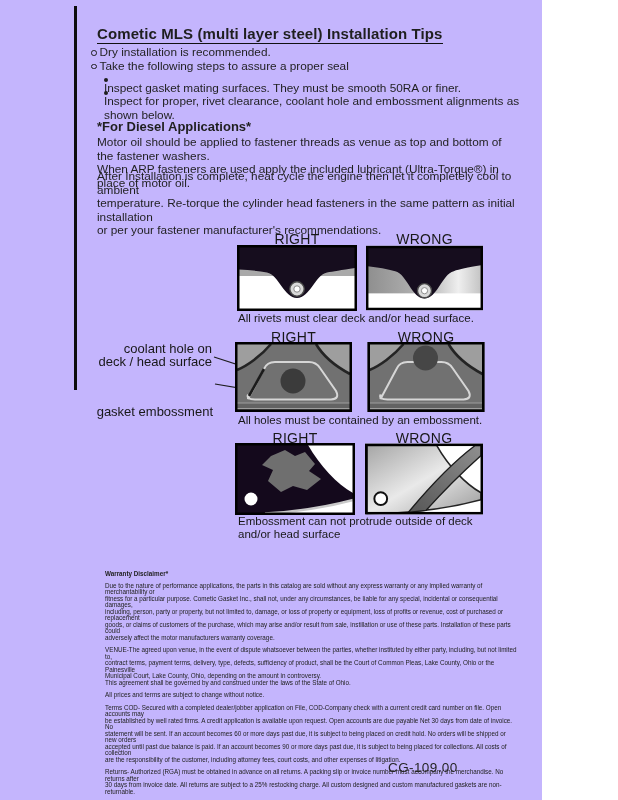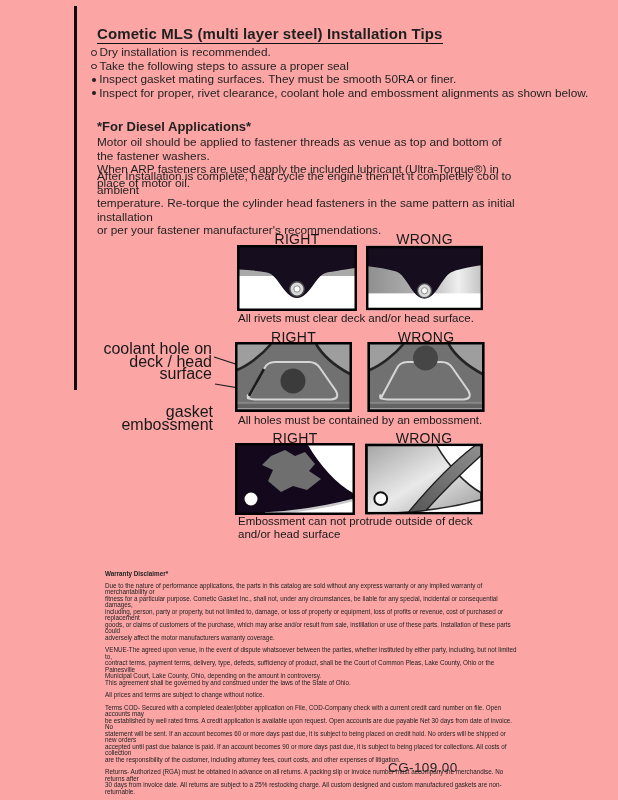--- a/index.html
+++ b/index.html
@@ -1,51 +1,51 @@
 <!DOCTYPE html>
 <html><head>
 <meta charset="utf-8">
 <title>Cometic MLS Installation Tips</title>
 <style>
   html,body{margin:0;padding:0;background:#ffffff;}
   .page{
     position:relative;
-    width:618px;height:800px;
-    background:#fca5a5;
+    width:542px;height:800px;
+    background:#c4b5fd;
     font-family:"Liberation Sans", sans-serif;
     color:#1f1f1f;
     overflow:hidden;
   }
   .abs{position:absolute;}
   .pre{white-space:pre-line;}
 
   .scan-mark{position:absolute;left:74px;top:6px;width:3px;height:384px;background:#0d0d0d;}
 
   .title{
     position:absolute;left:97px;top:25px;
     font-size:15px;font-weight:bold;
     border-bottom:1.6px solid #111;
     padding-bottom:1px;letter-spacing:0.1px;
   }
   .body-txt{font-size:11.8px;line-height:13.6px;}
   .bullets{position:absolute;left:91px;top:46px;}
   .brow{display:flex;align-items:flex-start;height:13.6px;}
   .ob{flex:0 0 auto;width:3.6px;height:3.6px;border:1px solid #1f1f1f;border-radius:50%;margin:4px 3px 0 0;}
   .fb{flex:0 0 auto;width:4.2px;height:4.2px;background:#1f1f1f;border-radius:50%;margin:4.5px 3px 0 0;}
-  .sub{margin-left:1px;}
+  .sub{margin-left:13px;flex-direction:column;}
 
   .sec-head{position:absolute;left:97px;font-size:13px;font-weight:bold;}
   .para{position:absolute;left:97px;width:420px;}
 
   .dlabel{position:absolute;font-size:14px;color:#181818;text-align:center;letter-spacing:0.3px;}
   .dbox{position:absolute;}
   .dbox svg{display:block;width:100%;height:100%;}
   .caption{position:absolute;font-size:11.5px;line-height:13px;color:#181818;}
 
-  .side-label{position:absolute;font-size:16px;line-height:12.5px;text-align:right;color:#181818;}
+  .side-label{position:absolute;font-size:13px;line-height:12.5px;text-align:right;color:#181818;}
 
   .legal{position:absolute;left:105px;top:571px;width:412px;font-size:6.3px;line-height:6.5px;color:#222;}
   .legal .lh{font-weight:bold;margin:0 0 5px 0;}
   .legal p{margin:0 0 6px 0;}
 
   .footer-code{position:absolute;left:388px;top:760px;font-size:13.5px;letter-spacing:0.4px;color:#262626;}
 </style>
 </head>
 <body>
 

